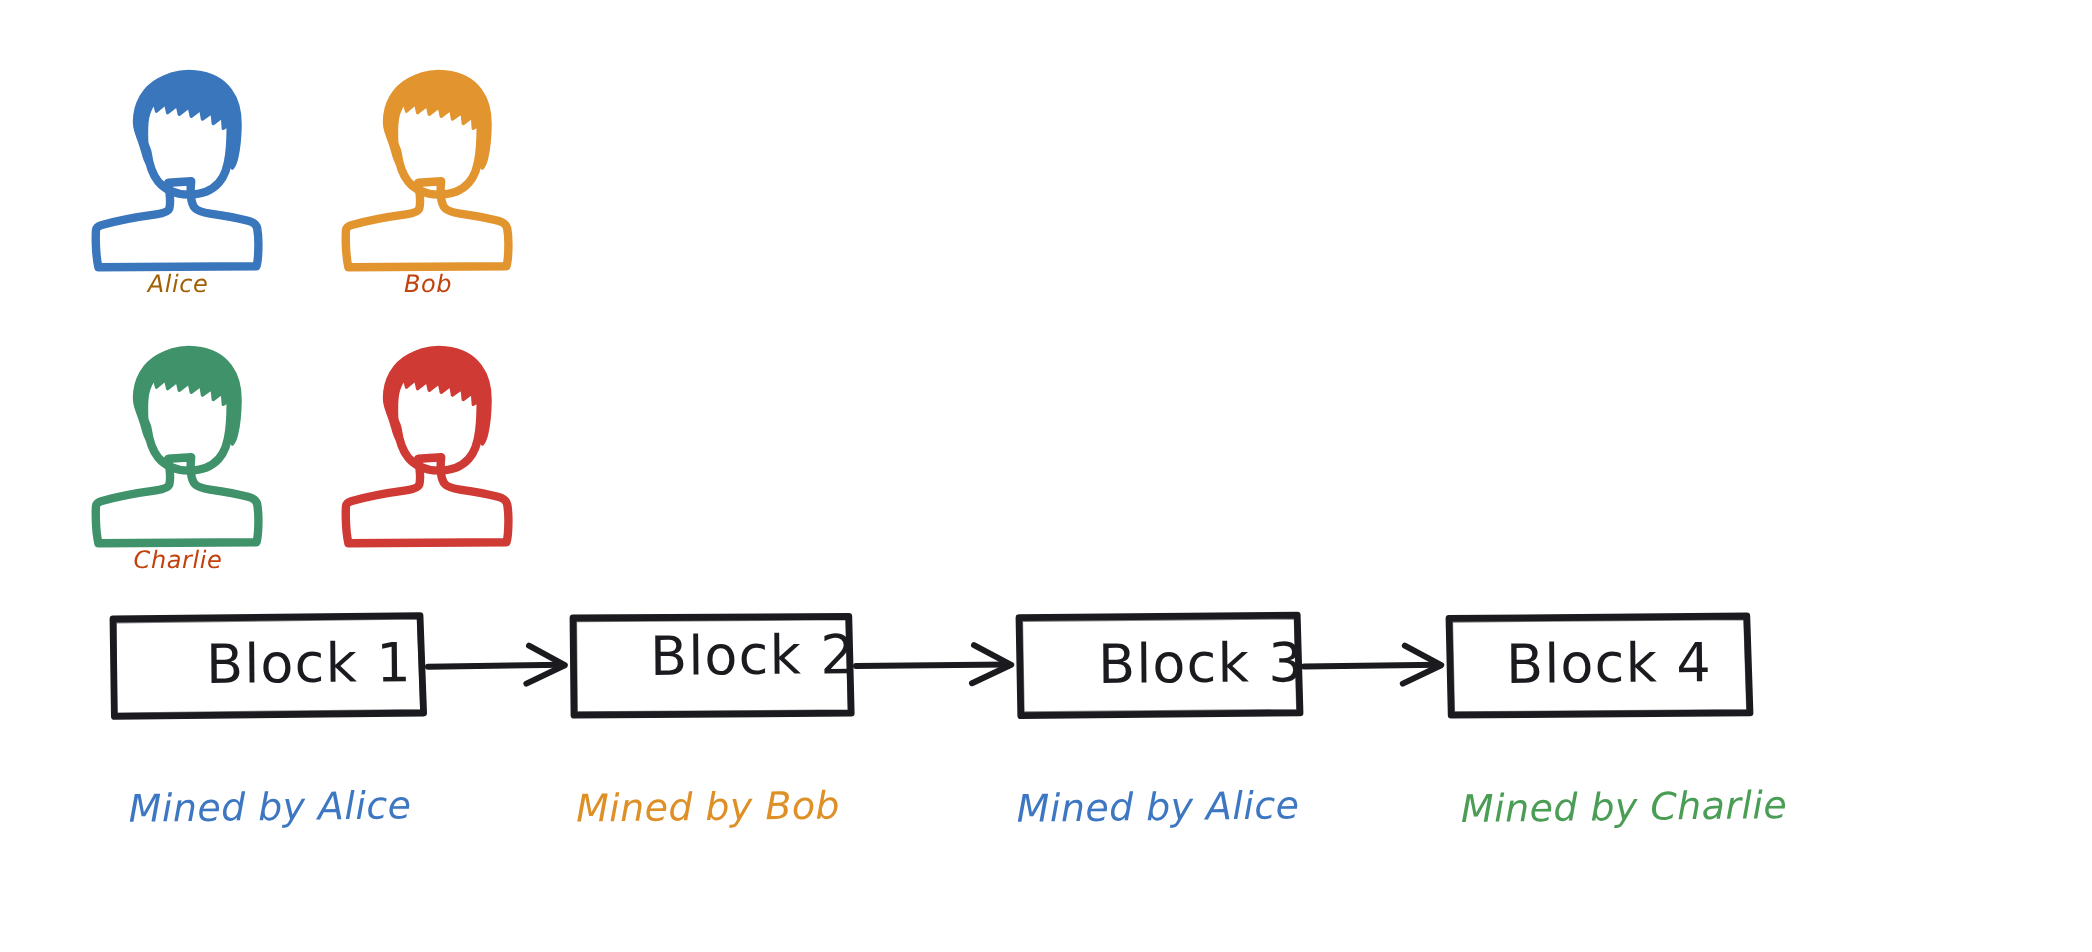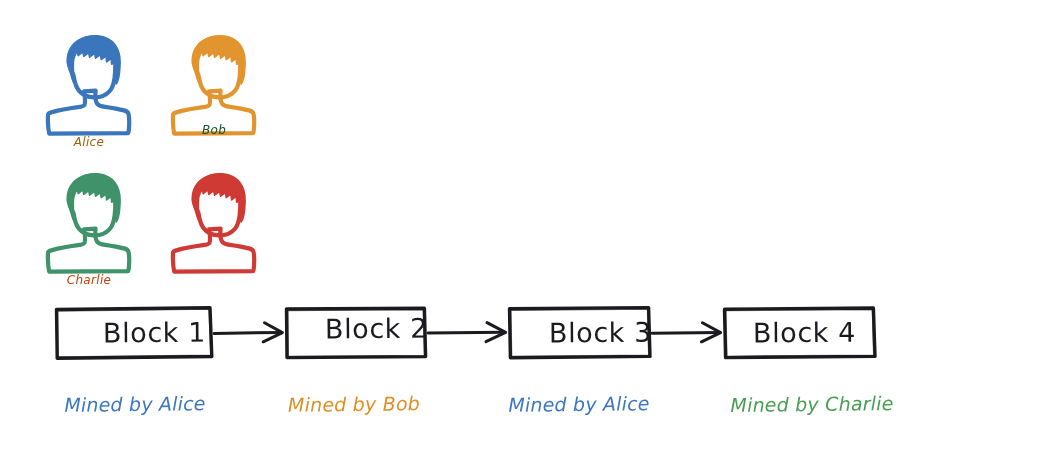--- a/index.html
+++ b/index.html
@@ -196,21 +196,21 @@
         <path d="M702.4 322.8 L720.6 332.6 L701.4 341.8"></path>
       </g>
     </g>
   </svg>
 
   <div class="avatar-group" style="left:45px; top:35px; width:88px; height:118px;">
     <div class="avatar-caption" style="top:100px; color:#a16207;">Alice</div>
   </div>
 
   <div class="avatar-group" style="left:170px; top:35px; width:88px; height:118px;">
-    <div class="avatar-caption" style="top:88px; color:#14532d;">Bob</div>
+    <div class="avatar-caption" style="top:100px; color:#c2410c;">Bob</div>
   </div>
 
   <div class="avatar-group" style="left:45px; top:173px; width:88px; height:118px;">
     <div class="avatar-caption" style="top:100px; color:#c2410c;">Charlie</div>
   </div>
 
 
   <div class="block" style="left:55px; top:307px; width:157px; height:51px;">
     <span class="block-label">Block 1</span>
   </div>

